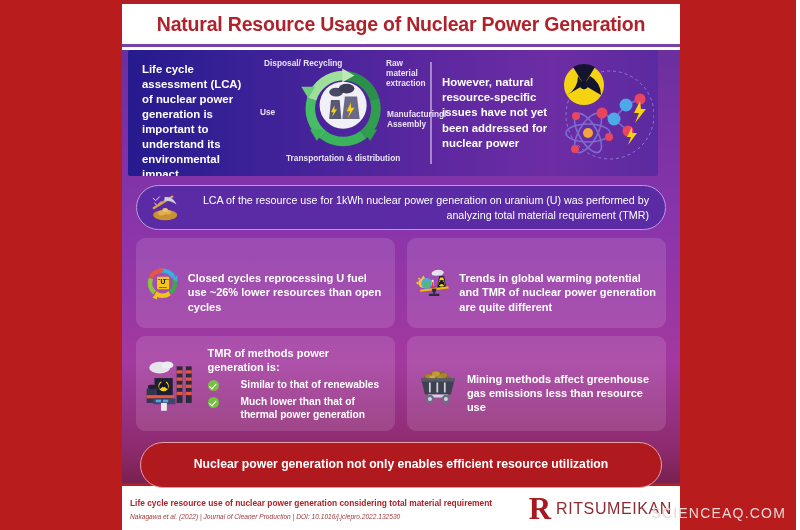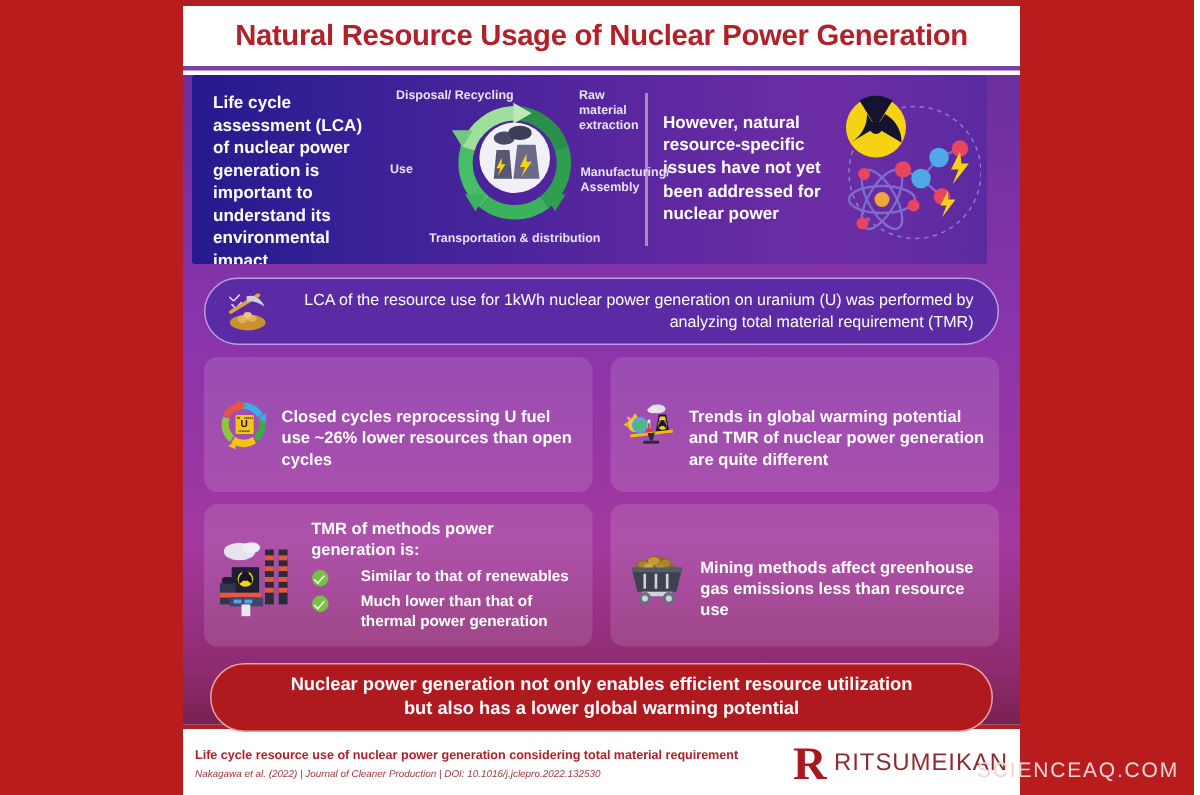--- a/index.html
+++ b/index.html
@@ -349,21 +349,20 @@
             <circle cx="62" cy="71" r="8.5" fill="#6b6f80"></circle>
             <circle cx="62" cy="71" r="4" fill="#cfd3dd"></circle>
           </svg>
           <div class="card-text">Mining methods affect greenhouse gas emissions less than resource use</div>
         </div>
       </div>
 
       <div class="conclusion">
         <div>
           <div class="conclusion-text">Nuclear power generation not only enables efficient resource utilization</div>
-          <div class="conclusion-text">but also has a lower global warming potential</div>
         </div>
       </div>
     </div>
 
     <div class="foot-rule"></div>
     <div class="footer">
       <div class="foot-left">
         <div class="foot-title">Life cycle resource use of nuclear power generation considering total material requirement</div>
         <div class="foot-cite">Nakagawa et al. (2022) | Journal of Cleaner Production | DOI: 10.1016/j.jclepro.2022.132530</div>
       </div>

